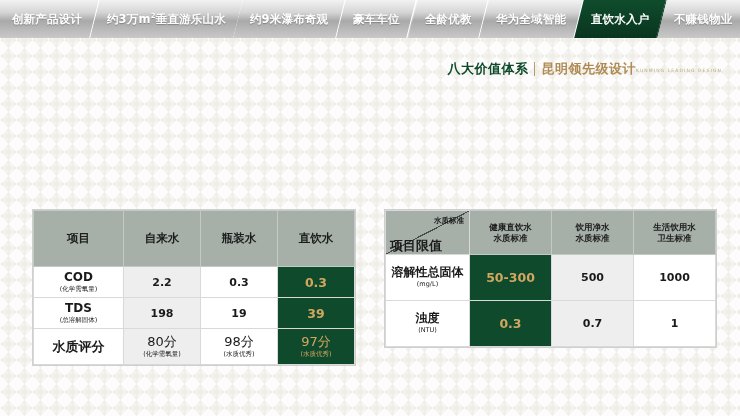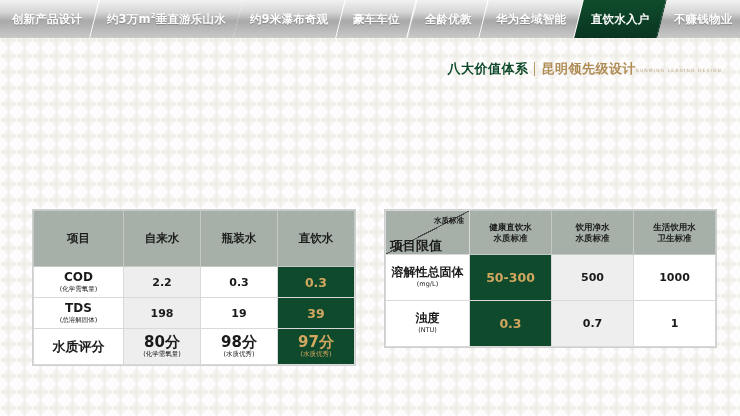--- a/index.html
+++ b/index.html
@@ -146,21 +146,21 @@
     padding: 0;
   }
   .tbl .hdr {
     background: #a6b0a8;
     color: #1c1c1c;
     font-weight: bold;
     font-size: 11.5px;
     height: 56px;
     border-color: #c3c9c4;
   }
-  .big { font-size: 15px; font-weight: bold; display: block; line-height: 14px; }
+  .big { font-size: 13px; font-weight: normal; display: block; line-height: 14px; }
   .sml { font-size: 6.5px; display: block; line-height: 9px; margin-top: 1px; }
   .lbl-main { font-size: 12px; font-weight: bold; display: block; line-height: 13px; }
   .lbl-sub  { font-size: 6.5px; display: block; line-height: 9px; margin-top: 1px; color: #222; }
 
   .cell-shade { background: #eeeeee; }
   .cell-white { background: #ffffff; }
   .cell-green { background: #104a2c; color: #cfa25d; border-color: #104a2c; }
   .cell-green .big, .cell-green .sml { color: #d2a75f; }
 
   

